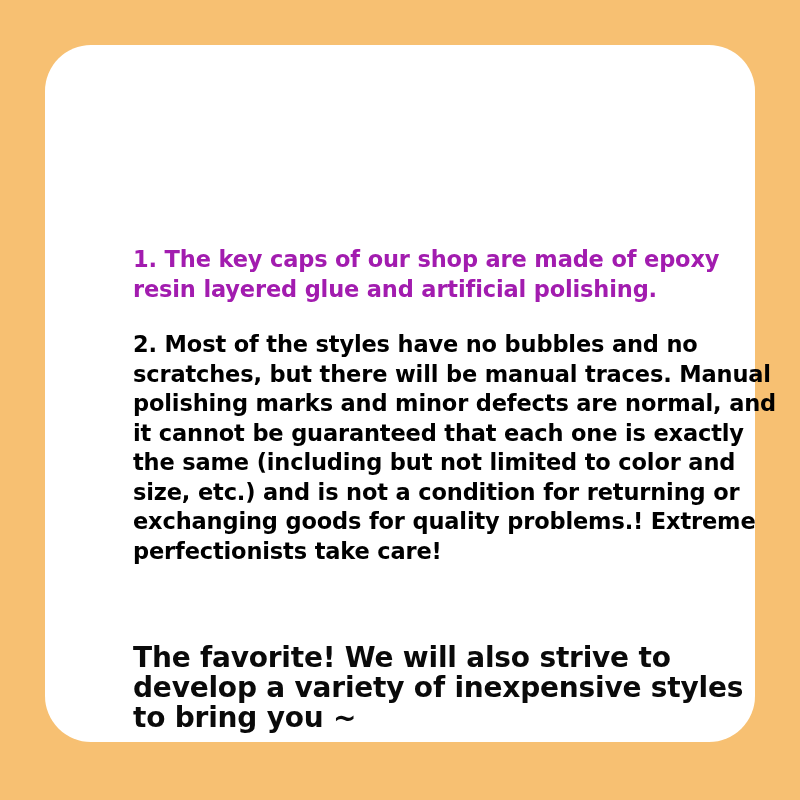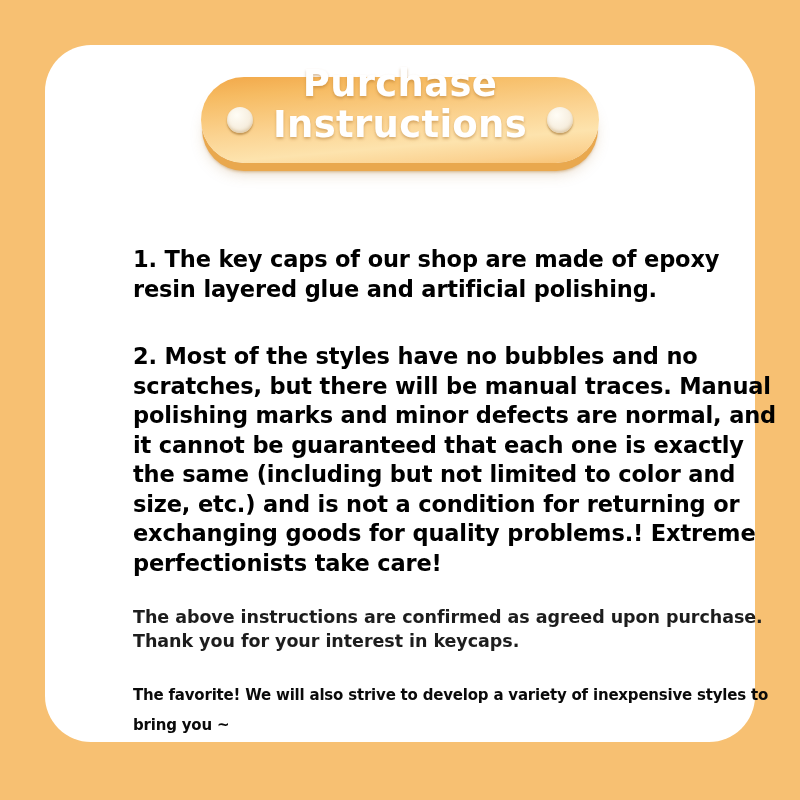--- a/index.html
+++ b/index.html
@@ -95,69 +95,55 @@
     top: 200px;
     width: 645px;
   }
 
   .para {
     font-weight: 700;
     font-size: 22.5px;
     line-height: 29.5px;
     letter-spacing: -.15px;
   }
-  .para.p1 { color: #000000; margin-bottom: 38px; }
+  .para.p1 { color: #a21caf; margin-bottom: 26px; }
   .para.p2 { color: #000000; }
 
   #closing {
     position: absolute;
     left: 88px;
     top: 560px;
     width: 645px;
   }
 
   .note {
     color: #1d1d1d;
     font-weight: 700;
     font-size: 17.5px;
     line-height: 24px;
     letter-spacing: -.05px;
   }
 
   .tagline {
-    margin-top: 27px;
+    margin-top: 38px;
     color: #0a0a0a;
     font-weight: 700;
-    font-size: 15px;
+    font-size: 28px;
     line-height: 30px;
     letter-spacing: -.2px;
   }
 </style>
 </head>
 <body>
 
 <div id="card">
 
-  <div id="plaque-wrap">
-
-    <div id="plaque">
-      <span class="rivet left"></span>
-      <span class="rivet right"></span>
-    </div>
-
-    <div id="plaque-title">
-      <span class="tline">Purchase</span>
-      <span class="tline">Instructions</span>
-    </div>
-
-  </div>
 
   <div id="body-copy">
     <p class="para p1">1. The key caps of our shop are made of epoxy resin layered glue and artificial polishing.</p>
     <p class="para p2">2. Most of the styles have no bubbles and no scratches, but there will be manual traces. Manual polishing marks and minor defects are normal, and it cannot be guaranteed that each one is exactly the same (including but not limited to color and size, etc.) and is not a condition for returning or exchanging goods for quality problems.! Extreme perfectionists take care!</p>
   </div>
 
   <div id="closing">
-    <p class="note">The above instructions are confirmed as agreed upon purchase. Thank you for your interest in keycaps.</p>
     <p class="tagline">The favorite! We will also strive to develop a variety of inexpensive styles to bring you ~</p>
   </div>
 
 </div>
 
 </body></html>

